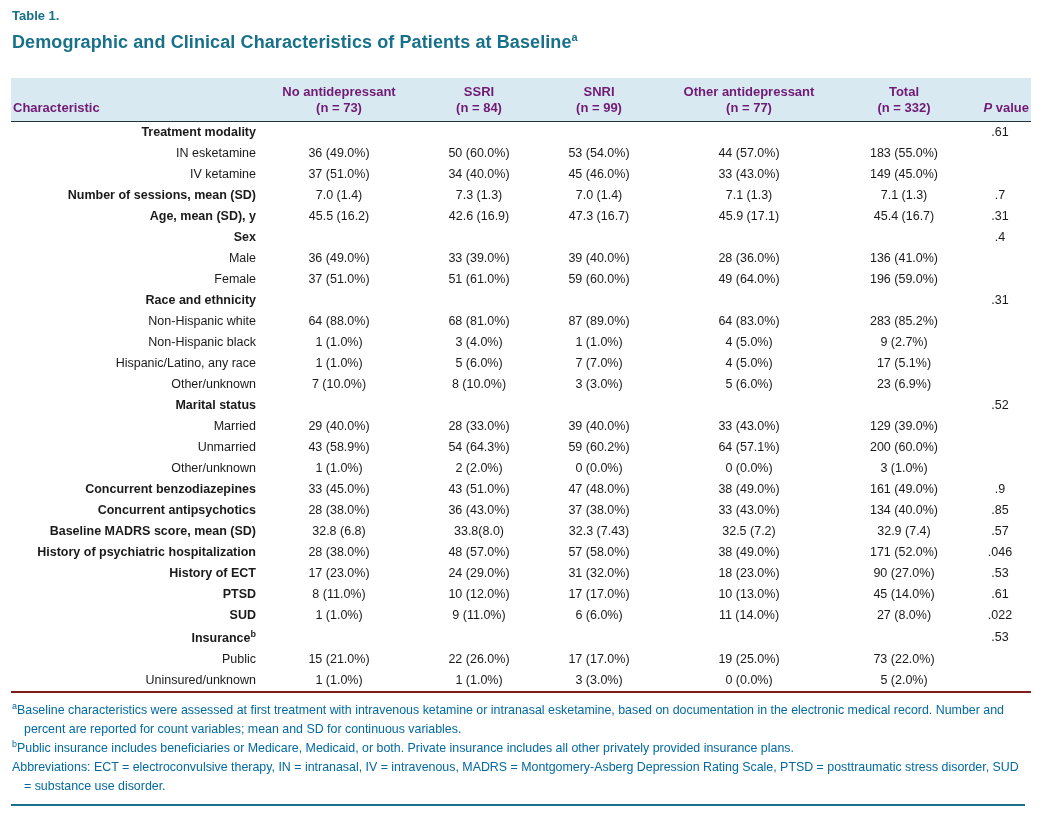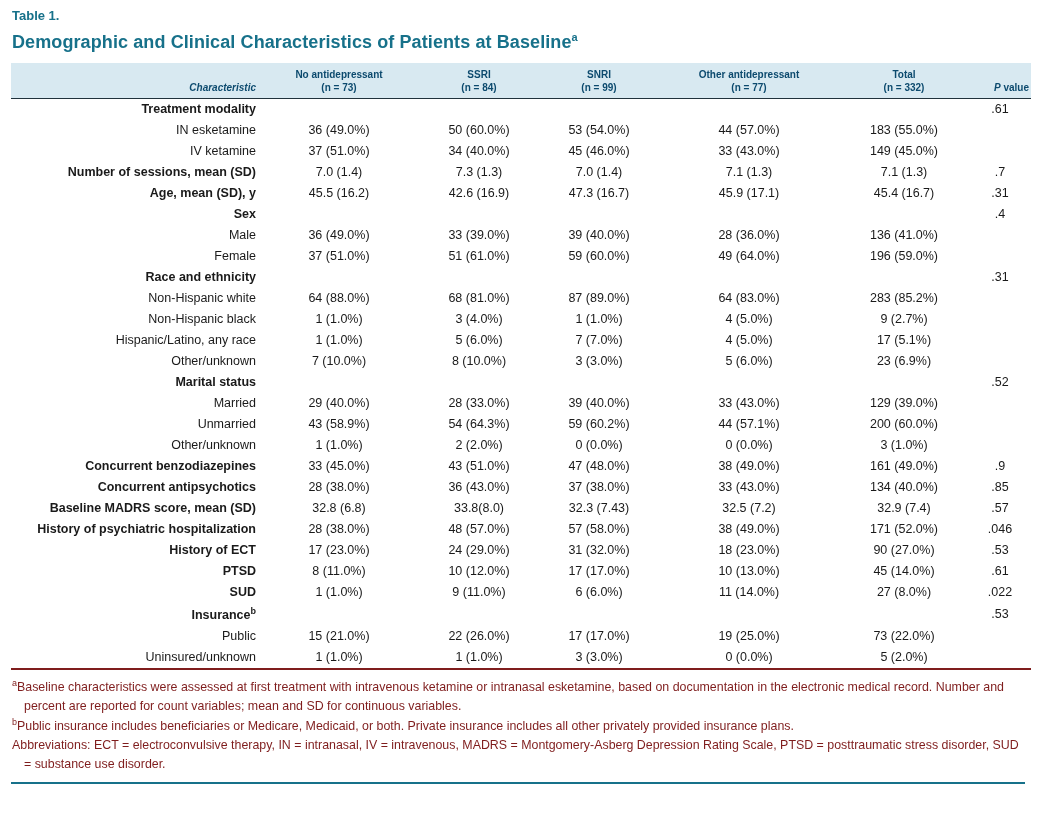--- a/index.html
+++ b/index.html
@@ -1,52 +1,52 @@
 <!DOCTYPE html>
 <html><head>
 <meta charset="utf-8">
 <style>
   * { box-sizing: border-box; }
   html, body { margin: 0; padding: 0; background: #ffffff; }
   body { font-family: "Liberation Sans", sans-serif; color: #1a1a1a; }
   .page { width: 1042px; min-height: 822px; padding: 6px 17px 6px 11px; background: #fff; }
 
   .table-label { color: #17718a; font-weight: 700; font-size: 13px; margin: 2px 0 8px 1px; }
-  .page-title { color: #17718a; font-weight: 700; font-size: 18px; margin: 0 0 10px 1px; letter-spacing: .1px; }
+  .page-title { color: #17718a; font-weight: 700; font-size: 18px; margin: 0 0 25px 1px; letter-spacing: .1px; }
   .page-title sup { font-size: 11px; }
 
   table { width: 100%; border-collapse: collapse; table-layout: fixed; }
   col.c-char  { width: 248px; }
   col.c-noad  { width: 160px; }
   col.c-ssri  { width: 120px; }
   col.c-snri  { width: 120px; }
   col.c-other { width: 180px; }
   col.c-total { width: 130px; }
   col.c-p     { width: 62px;  }
 
   thead th {
-    background: #d8e9f1; color: #0c4a6e; font-size: 10px; font-weight: 700;
+    background: #d8e9f1; color: #701a75; font-size: 13px; font-weight: 700;
     padding: 6px 3px 4px 3px; vertical-align: bottom; line-height: 1.25;
     border-bottom: 1.5px solid #20323c; text-align: center;
   }
-  thead th.th-char { text-align: right; padding-left: 2px; font-style: italic; }
+  thead th.th-char { text-align: left; padding-left: 2px; }
   thead th.th-p { text-align: right; padding-right: 2px; }
   thead th.th-p i { font-style: italic; }
 
   tbody td { font-size: 12.5px; padding: 3px 3px; line-height: 1.2; }
   tbody tr:last-child td { border-bottom: 2px solid #7f1d1d; }
   .cell-label { text-align: right; padding-left: 2px; }
   .row-bold .cell-label { font-weight: 700; }
   .cell-label.indent { padding-left: 18px; font-weight: 400; }
   .cell-label sup { font-size: 9px; }
   .cell-value { text-align: center; }
   .cell-p { text-align: center; }
 
   .footnotes { padding: 7px 1px 8px 1px; border-bottom: 2px solid #17718a; }
-  .footnote { font-size: 12.4px; line-height: 1.52; color: #7f1d1d; padding-left: 12px; text-indent: -12px; }
+  .footnote { font-size: 12.4px; line-height: 1.52; color: #0369a1; padding-left: 12px; text-indent: -12px; }
   .footnote sup { font-size: 9px; }
 </style>
 </head>
 <body>
 
 <div class="page">
   <div class="table-label">Table 1.</div>
   <h1 class="page-title"><span>Demographic and Clinical Characteristics of Patients at Baseline</span><sup>a</sup></h1>
 
   <table>
@@ -219,21 +219,21 @@
           <td class="cell-value">39 (40.0%)</td>
           <td class="cell-value">33 (43.0%)</td>
           <td class="cell-value">129 (39.0%)</td>
           <td class="cell-p"></td>
         </tr>
         <tr class="row-sub">
           <td class="cell-label indent">Unmarried</td>
           <td class="cell-value">43 (58.9%)</td>
           <td class="cell-value">54 (64.3%)</td>
           <td class="cell-value">59 (60.2%)</td>
-          <td class="cell-value">44 (57.1%)</td>
+          <td class="cell-value">64 (57.1%)</td>
           <td class="cell-value">200 (60.0%)</td>
           <td class="cell-p"></td>
         </tr>
         <tr class="row-sub">
           <td class="cell-label indent">Other/unknown</td>
           <td class="cell-value">1 (1.0%)</td>
           <td class="cell-value">2 (2.0%)</td>
           <td class="cell-value">0 (0.0%)</td>
           <td class="cell-value">0 (0.0%)</td>
           <td class="cell-value">3 (1.0%)</td>

